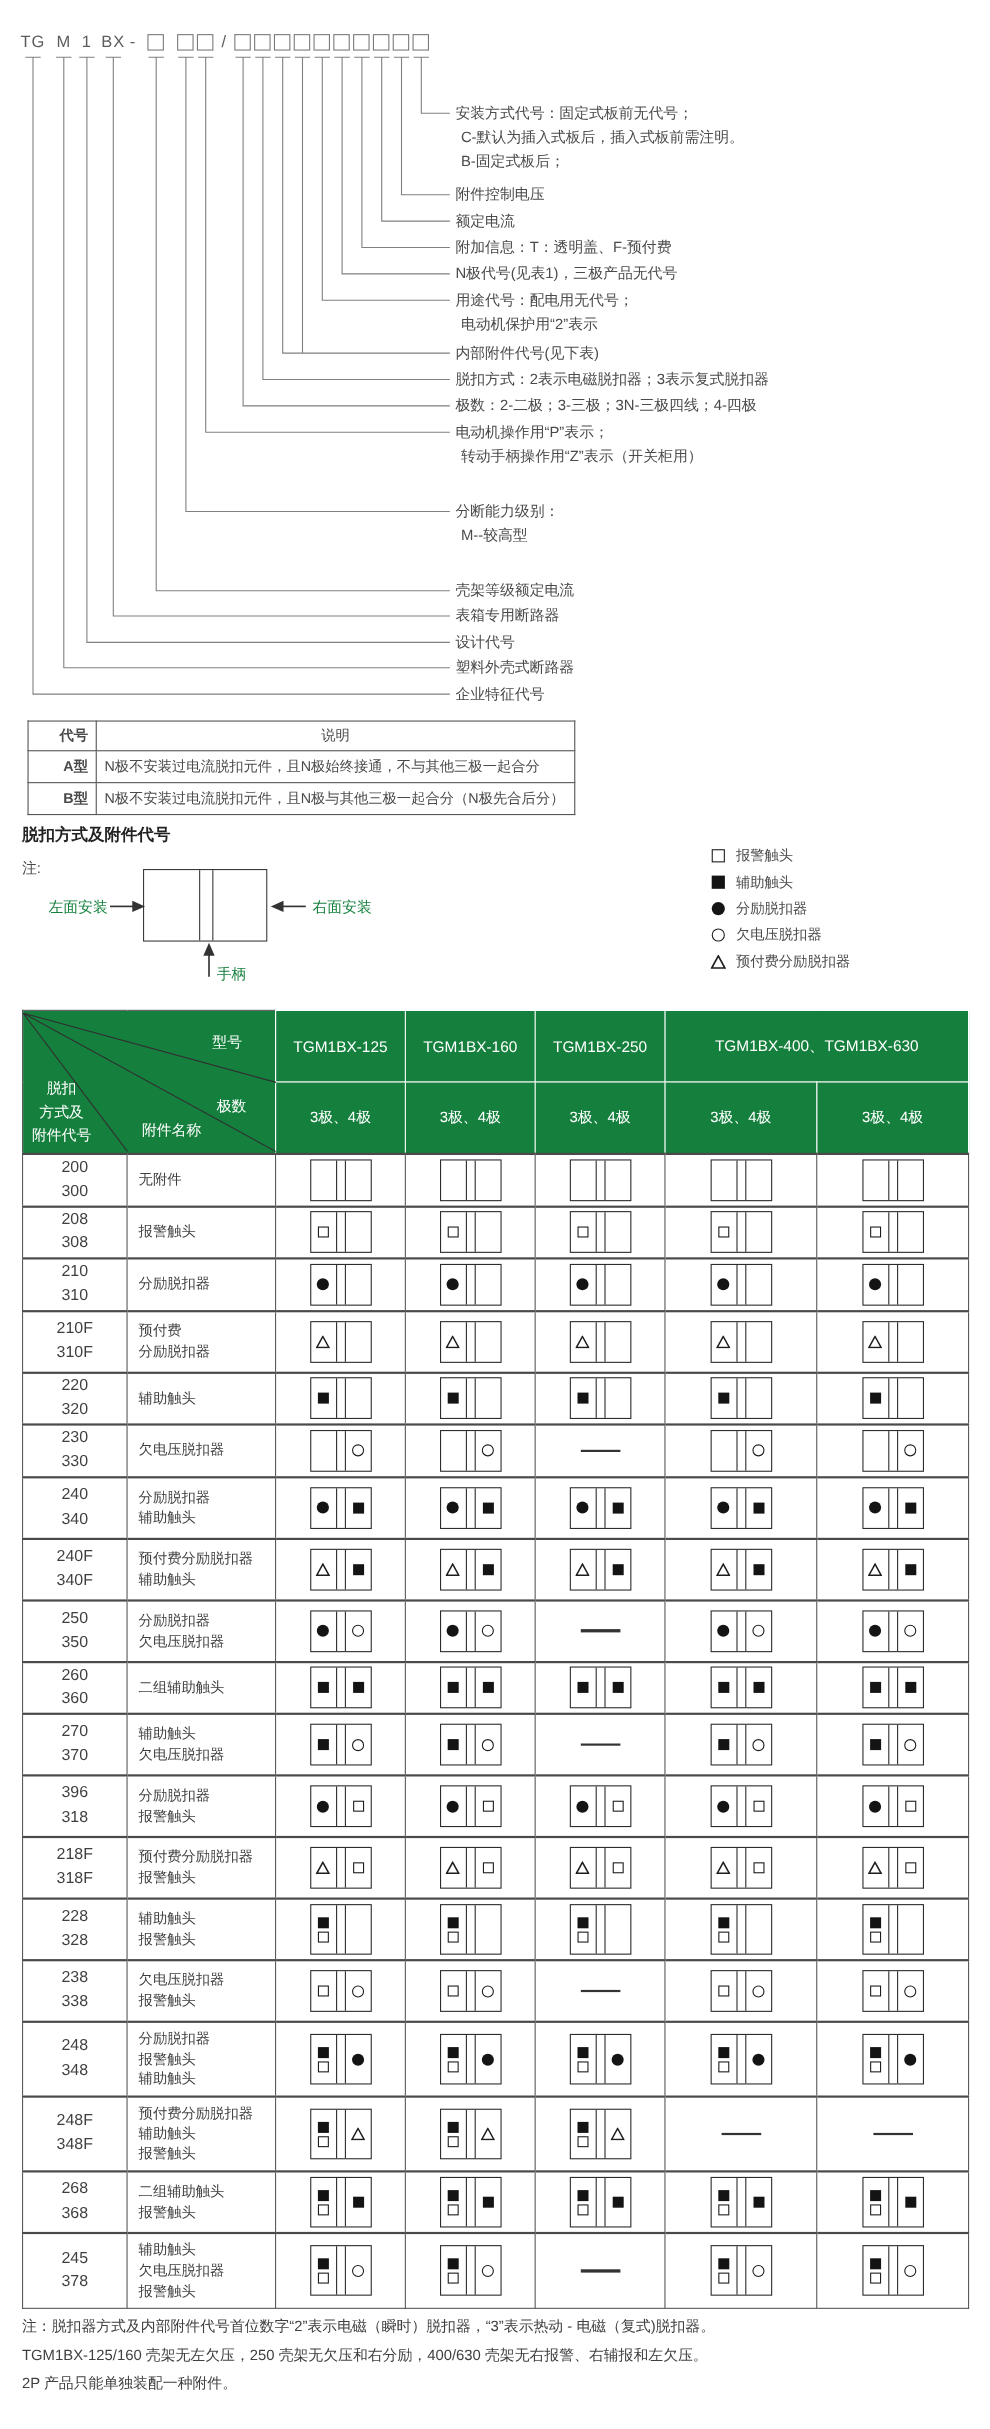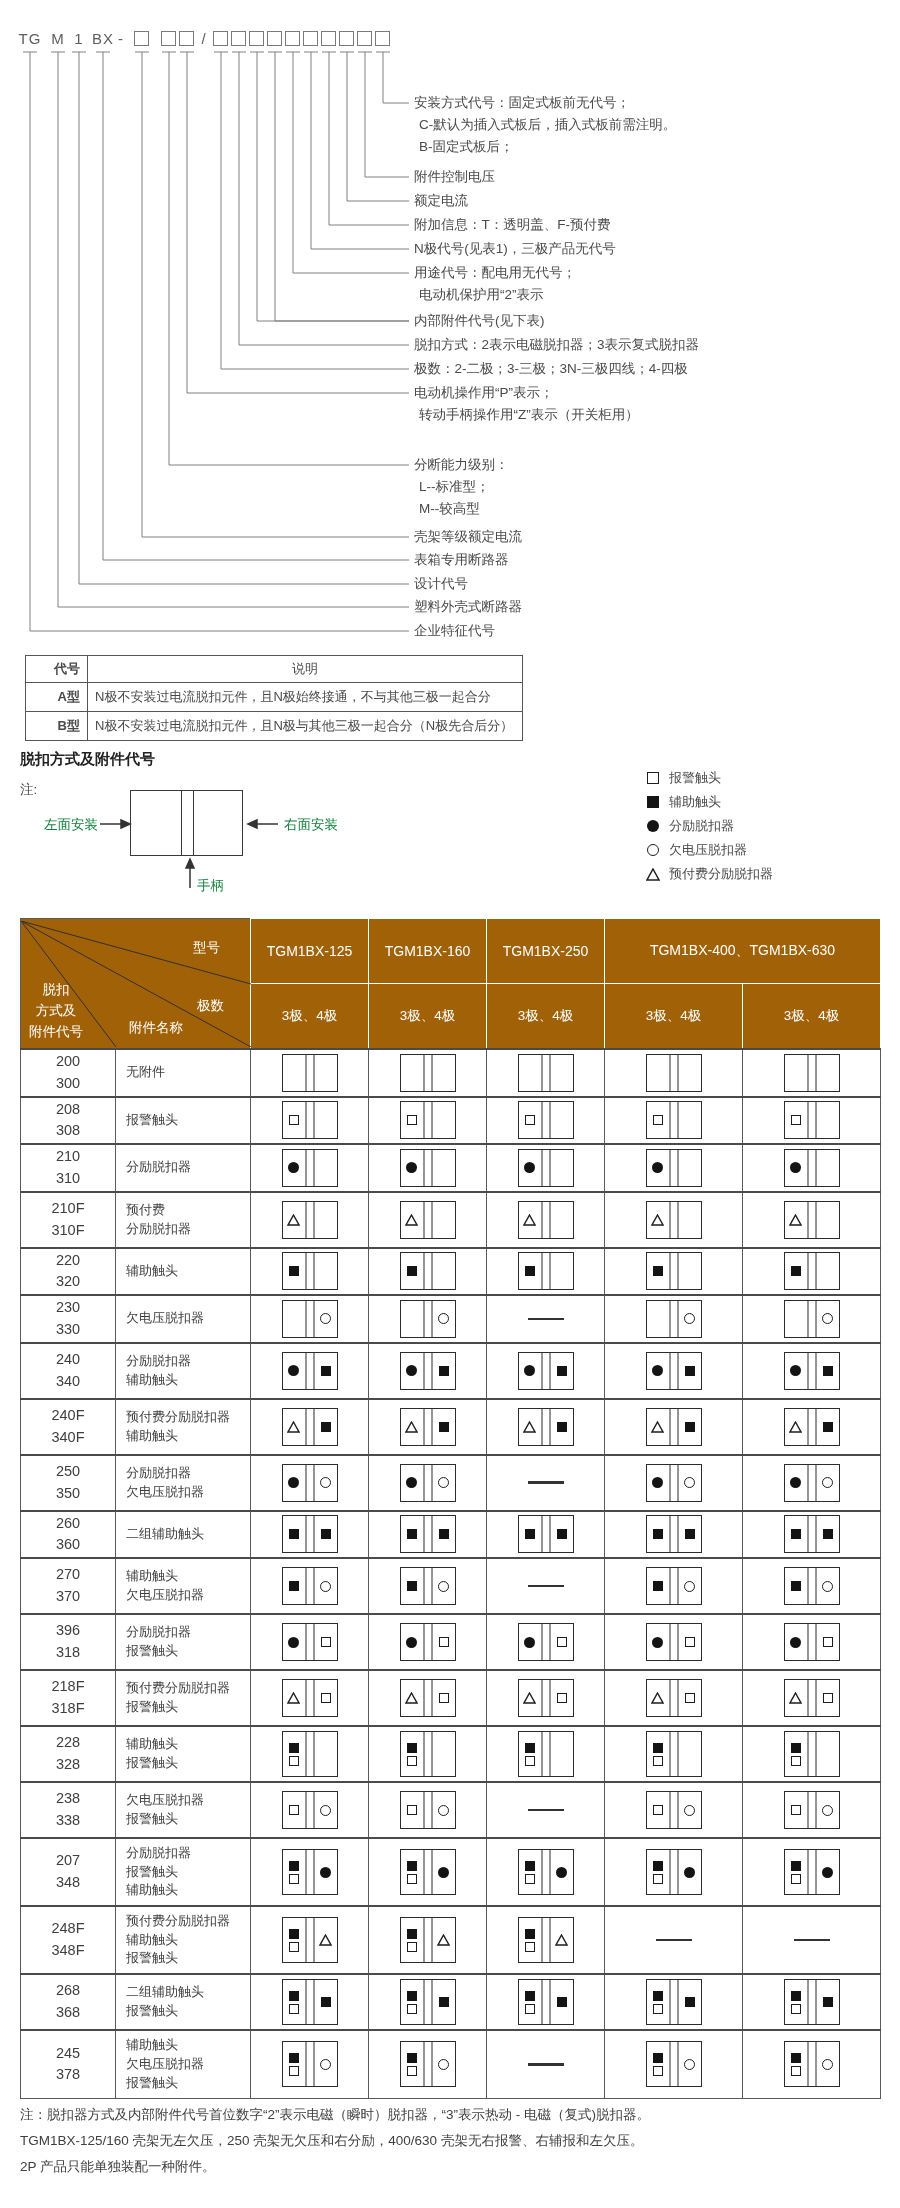--- a/index.html
+++ b/index.html
@@ -37,21 +37,21 @@
   .lg-item{display:flex;align-items:center;height:24px;}
   .lg-sym{display:inline-flex;width:15px;justify-content:center;margin-right:9px;}
   .lg-label{font-size:13px;color:#4a4a4a;white-space:nowrap;}
   .lg-alarm{width:12px;height:12px;border:1.5px solid #1e1e1e;background:#fff;box-sizing:border-box;}
   .lg-aux{width:12px;height:12px;background:#141414;}
   .lg-shunt{width:12px;height:12px;border-radius:50%;background:#141414;}
   .lg-uv{width:12px;height:12px;border-radius:50%;border:1.5px solid #1e1e1e;box-sizing:border-box;}
 
   
   #acc-table{position:absolute;left:20px;top:918px;width:860px;border-collapse:collapse;table-layout:fixed;}
-  #acc-table thead th{background:#a16207;color:#fff;border:1.5px solid #fff;font-weight:normal;}
+  #acc-table thead th{background:#15803d;color:#fff;border:1.5px solid #fff;font-weight:normal;}
   #acc-table thead .model{height:62px;font-size:14px;text-align:center;}
   #acc-table thead .pole{height:62px;font-size:13.5px;text-align:center;}
   #acc-table thead .corner{padding:0;border-left:1.5px solid #58595b;border-top:1.5px solid #58595b;}
   #corner-wrap{position:relative;width:100%;height:126px;}
   #corner-wrap svg{position:absolute;left:0;top:0;}
   .corner-lbl{position:absolute;font-size:13.5px;color:#fff;white-space:nowrap;}
   #lbl-model{right:30px;top:18px;}
   #lbl-poles{right:26px;top:76px;}
   #lbl-accname{left:108px;top:98px;}
   #lbl-code{left:8px;top:58px;line-height:21px;}
@@ -138,21 +138,20 @@
       </div>
       <div class="callout" style="top: 358px;">
         <div class="cline">极数：2-二极；3-三极；3N-三极四线；4-四极</div>
       </div>
       <div class="callout" style="top: 382px;">
         <div class="cline">电动机操作用“P”表示；</div>
         <div class="cline">转动手柄操作用“Z”表示（开关柜用）</div>
       </div>
       <div class="callout" style="top: 454px;">
         <div class="cline">分断能力级别：</div>
-        <div class="cline">L--标准型；</div>
         <div class="cline">M--较高型</div>
       </div>
       <div class="callout" style="top: 526px;">
         <div class="cline">壳架等级额定电流</div>
       </div>
       <div class="callout" style="top: 549px;">
         <div class="cline">表箱专用断路器</div>
       </div>
       <div class="callout" style="top: 573px;">
         <div class="cline">设计代号</div>
@@ -1172,21 +1171,21 @@
               <span class="sb sb-alarm"></span>
             </div>
             <div class="bside right">
               <span class="sb sb-uv"></span>
             </div>
           </div>
         </td>
       </tr>
       <tr class="rh3">
         <td class="code">
-          <div>207</div>
+          <div>248</div>
           <div>348</div>
         </td>
         <td class="name">
           <div>分励脱扣器</div>
           <div>报警触头</div>
           <div>辅助触头</div>
         </td>
         <td class="sym">
           <div class="breaker tall">
             <div class="bstrip"></div>

